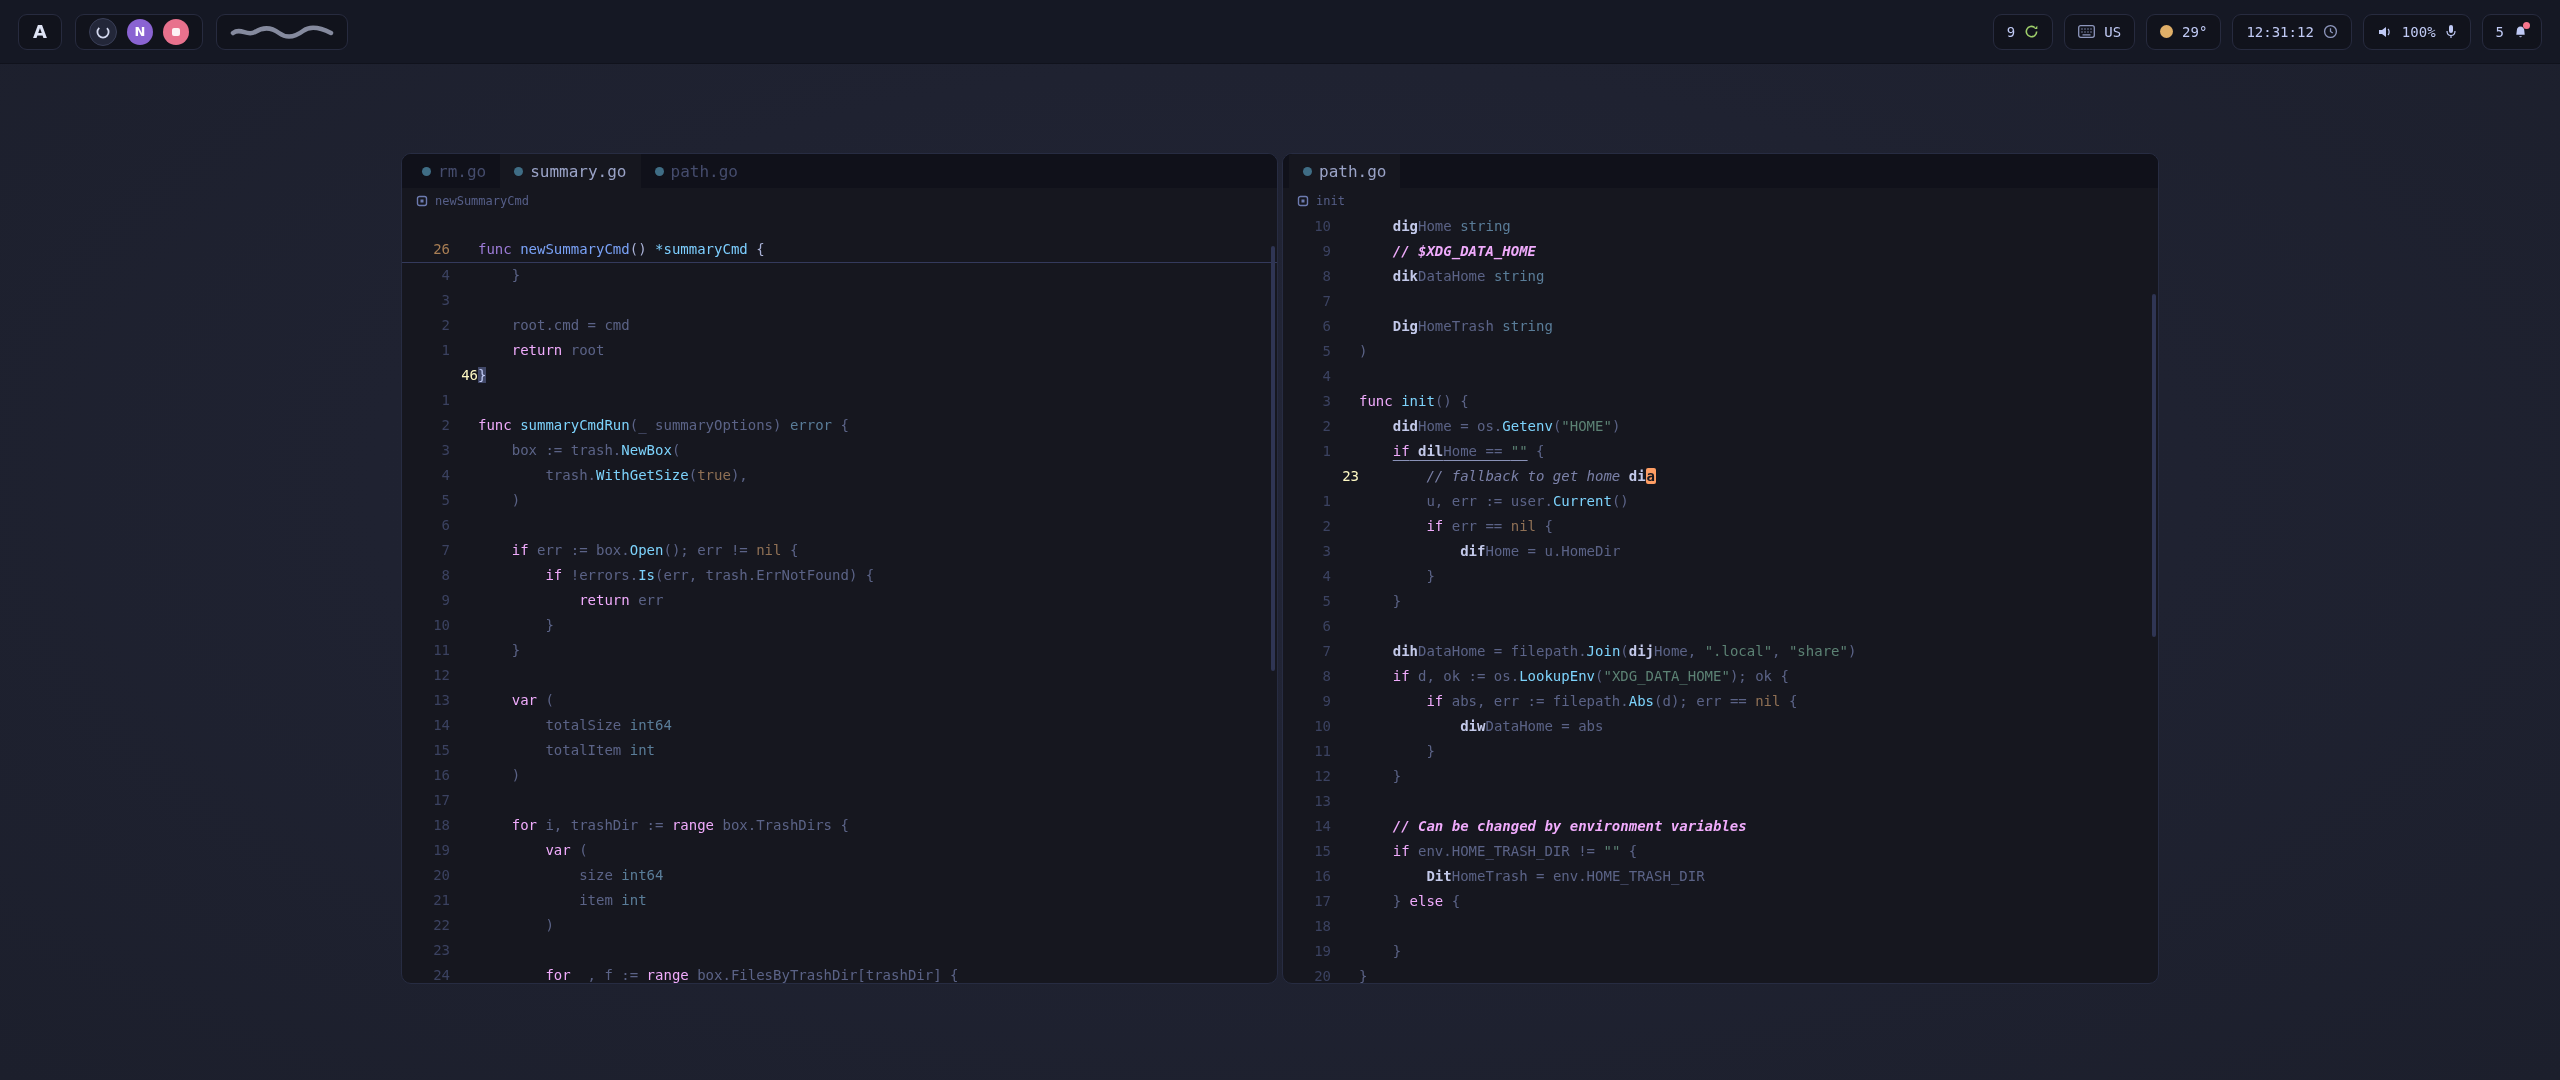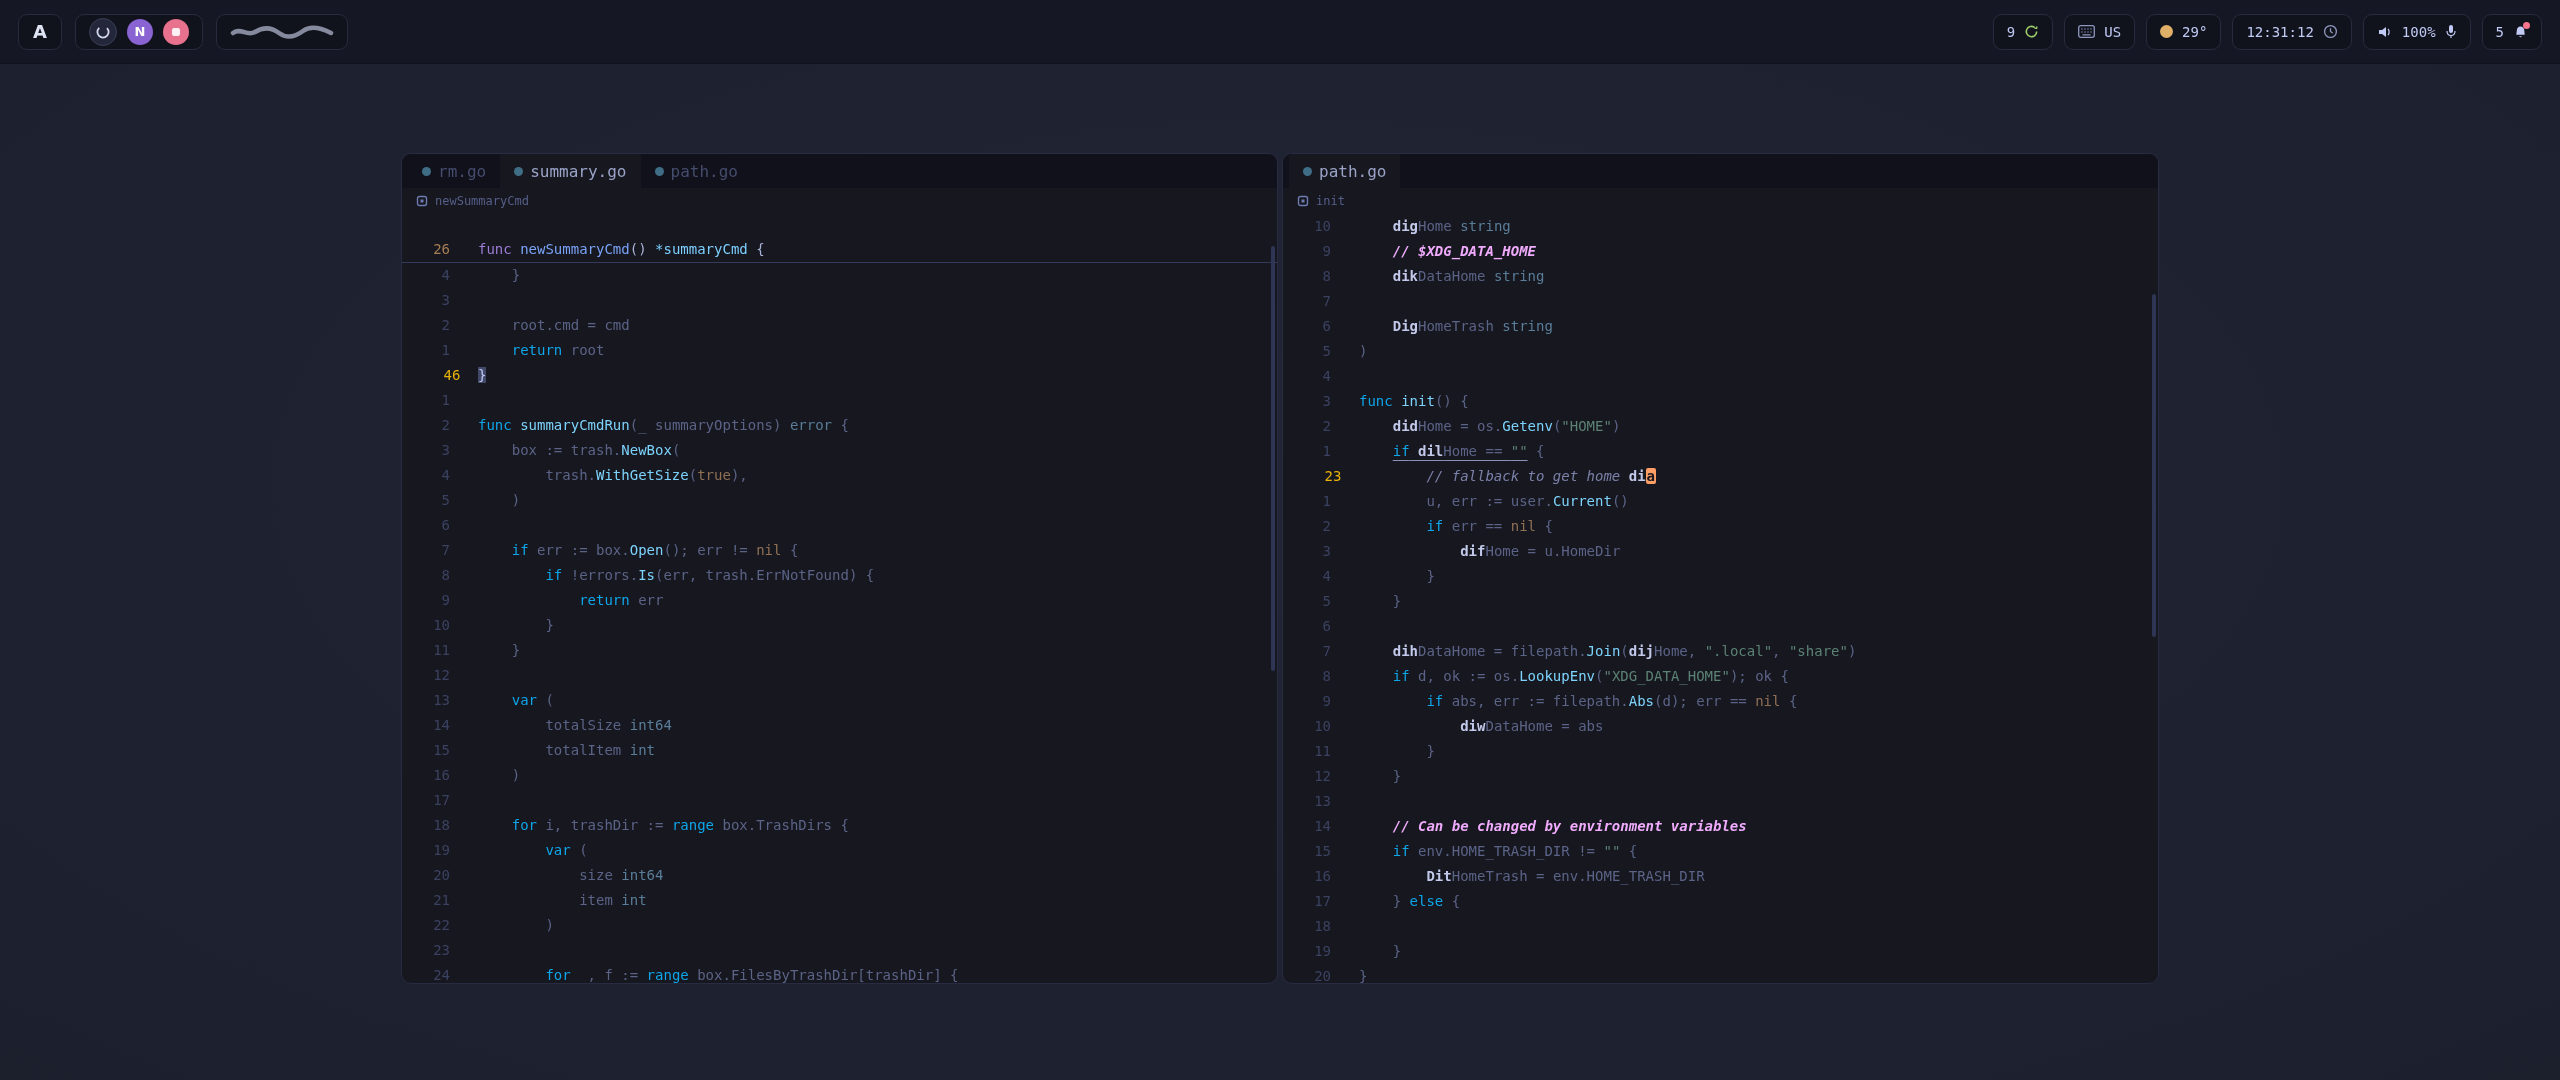--- a/index.html
+++ b/index.html
@@ -45,25 +45,25 @@
   .tabbar{height:34px;background:#10111a;display:flex;align-items:stretch;padding-left:6px;}
   .tab{display:flex;align-items:center;gap:7px;padding:0 14px;font-size:16px;color:#454c6d;cursor:default;}
   .tab.active{background:#16171f;color:#9aa3c7;}
   .tabicon{width:9px;height:9px;border-radius:50%;background:#3f6d85;display:inline-block;flex:none;}
   .crumb{height:26px;display:flex;align-items:center;gap:7px;padding:0 14px;font-size:12px;color:#565f89;}
   .ctx{height:25px;border-bottom:1px solid #343a5c;background:#16171f;margin-top:23px;}
   .ctx .gut{color:#a87e54;}
   .codearea{position:relative;}
   .row{display:flex;height:25px;line-height:25px;font-size:14px;}
   .gut{width:76px;flex:none;box-sizing:border-box;text-align:right;padding-right:28px;color:#3b4261;}
-  .gut.cur{text-align:center;padding-left:24px;padding-right:0;color:#eab308;}
+  .gut.cur{text-align:right;padding-left:24px;padding-right:0;color:#fef9c3;}
   .code{white-space:pre;}
   
   .tk-d{color:#5b6387;}
-  .tk-k{color:#0ea5e9;}
+  .tk-k{color:#f0abfc;}
   .tk-fn{color:#7dd3fc;}
   .tk-t{color:#5a7d99;}
   .tk-s{color:#5c8274;}
   .tk-n{color:#8f7055;}
   .tk-c{color:#f0abfc;font-style:italic;font-weight:bold;}
   .tk-cB{color:#7b81a8;font-style:italic;}
   .tk-L{color:#c3c9ea;font-weight:bold;}
   .tk-X{background:#ff9e64;color:#16171f;font-weight:bold;border-radius:2px;padding:0 1px;}
   .tk-u{text-decoration:underline;text-underline-offset:4px;text-decoration-color:#8a92b8;}
   .tk-cb{background:#414868;color:#c0caf5;}

